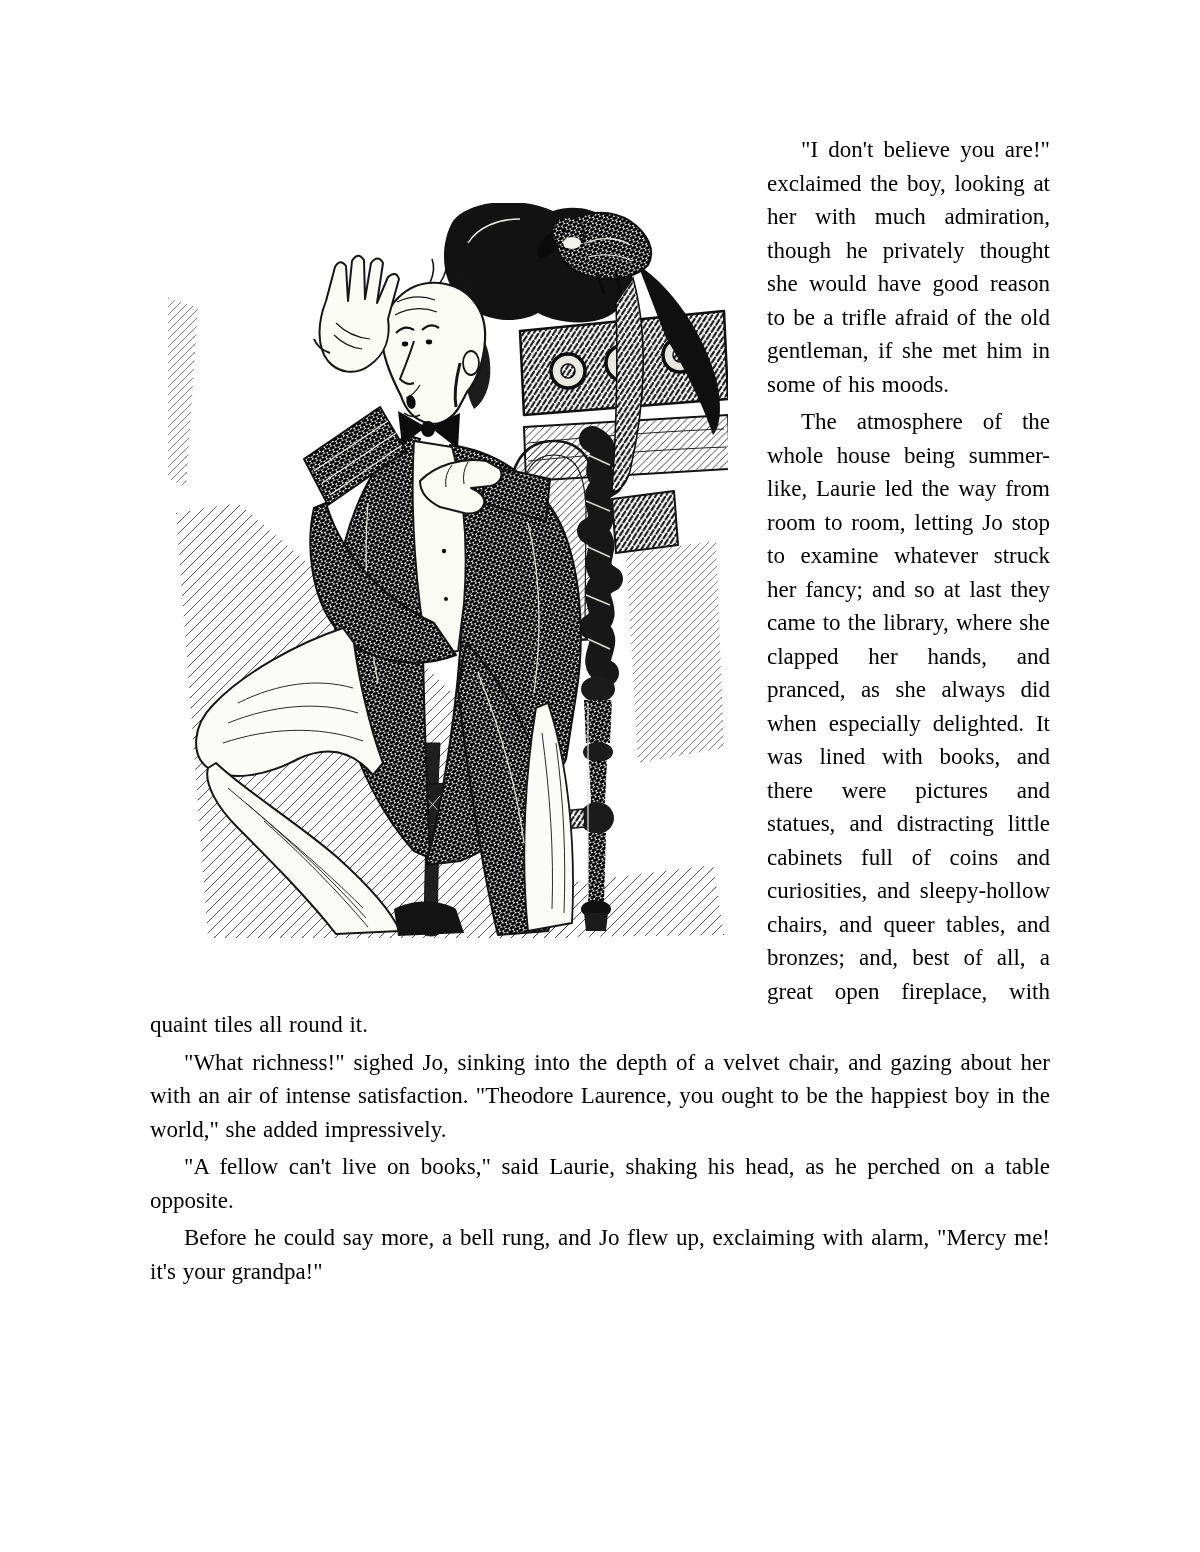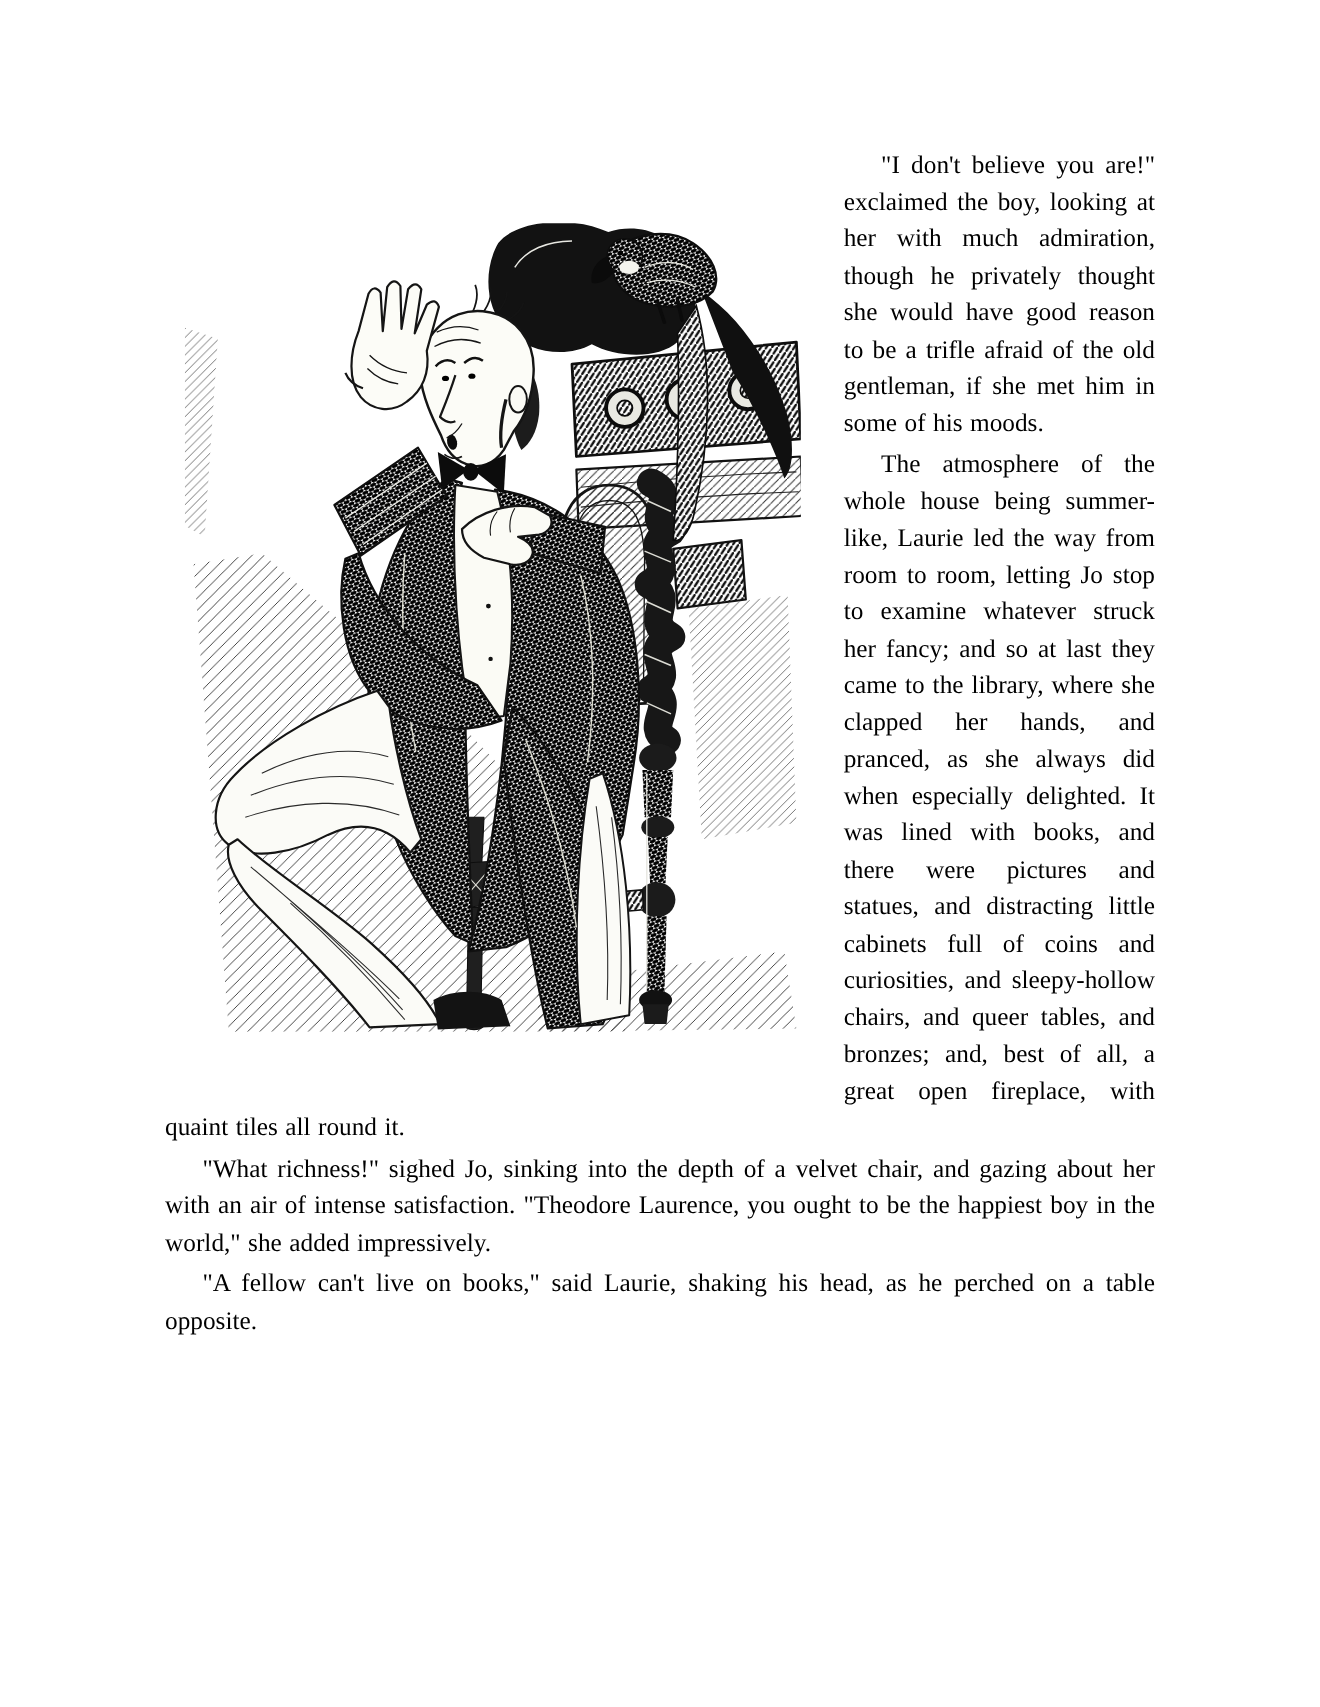--- a/index.html
+++ b/index.html
@@ -190,15 +190,16 @@
             <path d="M226,706 C244,696 272,696 288,706 L296,730 L230,733 Z" fill="#131313"></path>
           </g>
         </g>
       </svg>
     </div>
 
     <p>"I don't believe you are!" exclaimed the boy, looking at her with much admiration, though he privately thought she would have good reason to be a trifle afraid of the old gentleman, if she met him in some of his moods.</p>
     <p>The atmosphere of the whole house being summer-like, Laurie led the way from room to room, letting Jo stop to examine whatever struck her fancy; and so at last they came to the library, where she clapped her hands, and pranced, as she always did when especially delighted. It was lined with books, and there were pictures and statues, and distracting little cabinets full of coins and curiosities, and sleepy-hollow chairs, and queer tables, and bronzes; and, best of all, a great open fireplace, with quaint tiles all round it.</p>
     <p>"What richness!" sighed Jo, sinking into the depth of a velvet chair, and gazing about her with an air of intense satisfaction. "Theodore Laurence, you ought to be the happiest boy in the world," she added impressively.</p>
     <p>"A fellow can't live on books," said Laurie, shaking his head, as he perched on a table opposite.</p>
+    <p>Before he could say more, a bell rung, and Jo flew up, exclaiming with alarm, "Mercy me! it's your grandpa!"</p>
 
   </div>
 </div>
 
 </body></html>

